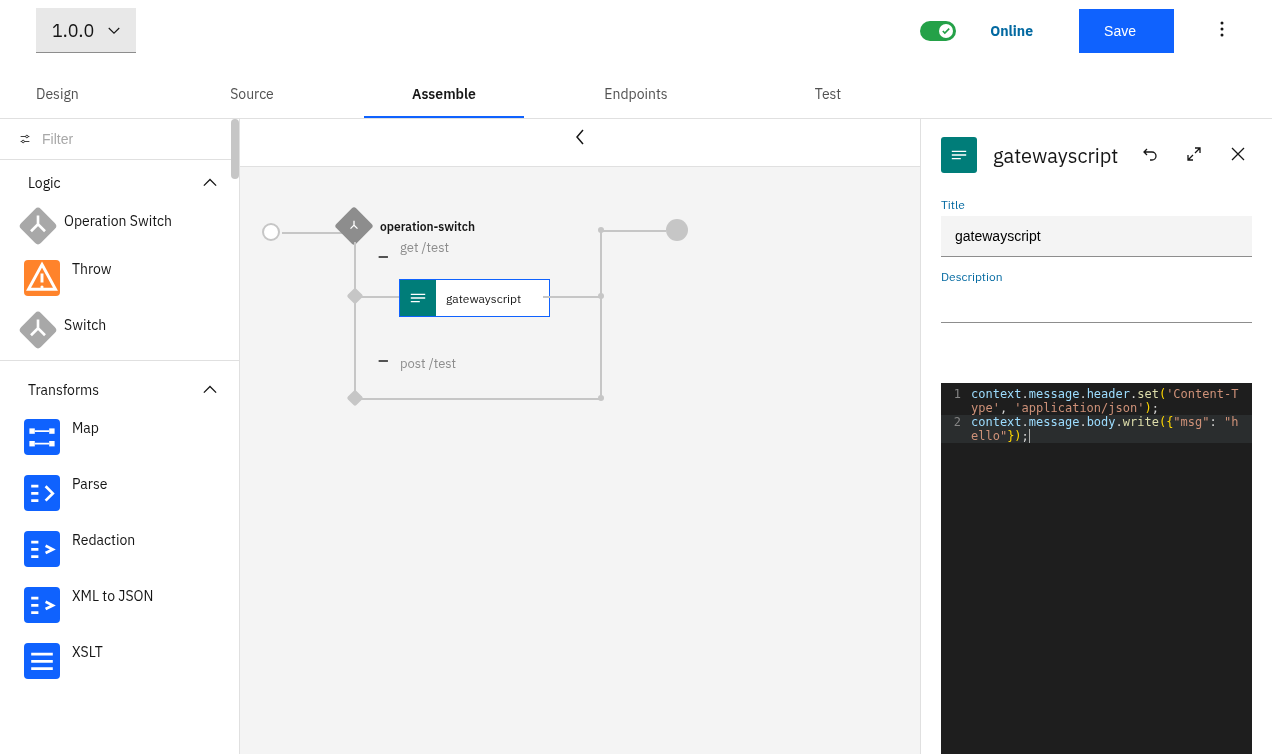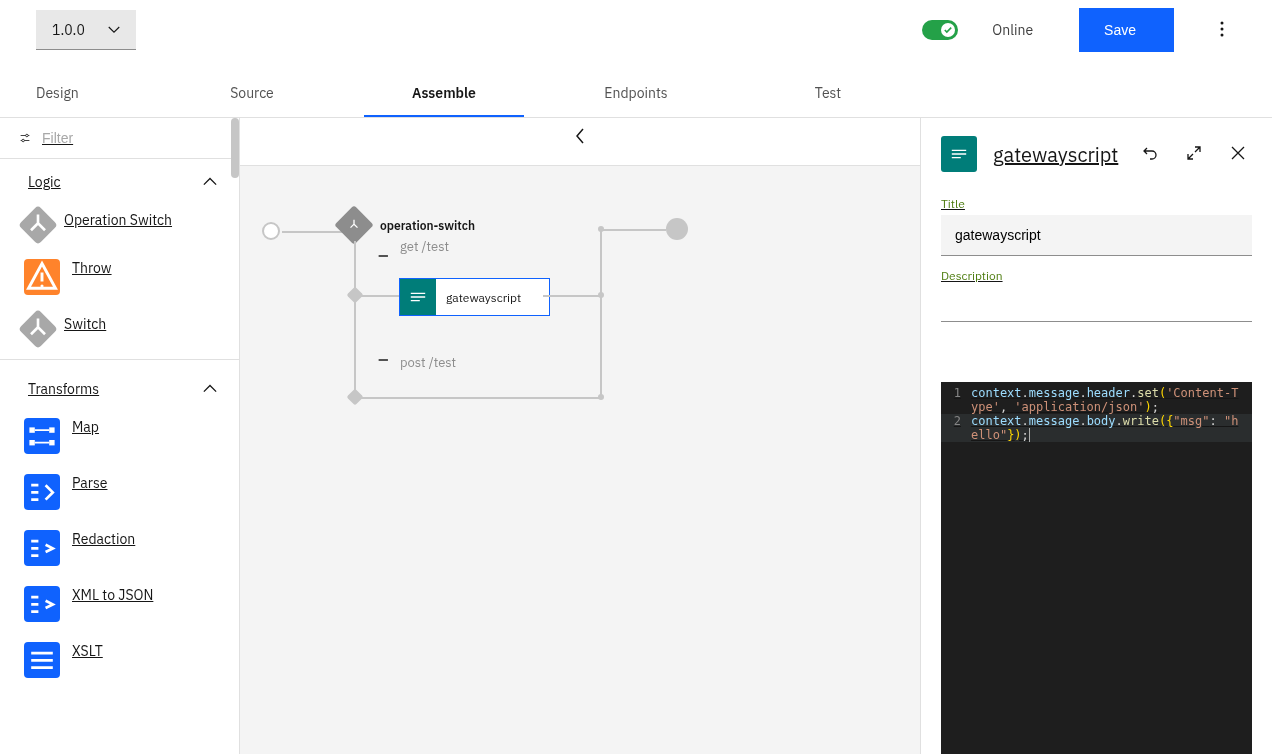--- a/index.html
+++ b/index.html
@@ -6,40 +6,40 @@
 body { font-family: "IBM Plex Sans", -apple-system, BlinkMacSystemFont, "Segoe UI", Arial, sans-serif; font-size: 14px; color: #161616; background: #fff; overflow: hidden; }
 .app { width: 1272px; height: 754px; display: flex; flex-direction: column; }
 
 
 .breadcrumb { padding: 14px 36px 4px; font-size: 14px; }
 .breadcrumb a { color: #0f62fe; text-decoration: none; }
 .breadcrumb .sep { color: #525252; padding: 0 4px; }
 
 .titlebar { display: flex; align-items: center; padding: 8px 36px 18px; gap: 22px; }
 .titlebar h1 { font-size: 28px; font-weight: 400; letter-spacing: .2px; }
-.version-select { display: flex; align-items: center; justify-content: space-between; border: none; background: #e8e8e8; padding: 11px 16px; width: 100px; cursor: pointer; font-size: 14px; position: relative; }
+.version-select { display: flex; align-items: center; justify-content: space-between; border: none; background: #e8e8e8; padding: 11px 16px; width: 100px; cursor: pointer; font-size: 18px; position: relative; }
 .version-select::after { content: ""; position: absolute; inset: 0; border-bottom: 1px solid #8d8d8d; }
 .chevron-down { width: 12px; height: 8px; }
 .spacer { flex: 1; }
 .toggle-pill { width: 36px; height: 20px; border-radius: 11px; background:#24a148; position: relative; cursor: pointer; }
 .toggle-pill .knob { width: 14px; height: 14px; background: #fff; border-radius: 50%; position: absolute; top: 3px; right: 3px; display:flex;align-items:center;justify-content:center;}
 .toggle-pill .knob svg{width:8px;height:8px;}
-.online-label { color:#404040; font-weight:400; margin-left:12px; margin-right:24px; }
+.online-label { color:#0369a1; font-weight:700; margin-left:12px; margin-right:24px; }
 .btn-primary { background:#0f62fe; color:#fff; border:none; padding:14px 38px 14px 25px; font-size:14px; cursor:pointer; min-width:72px; text-align:left;}
 .overflow-btn { background:none; border:none; padding:12px; cursor:pointer; margin-left:12px;}
 .overflow-btn svg{width:4px;height:16px;}
 
 
 .tabs { display:flex; border-bottom:1px solid #e0e0e0; height:48px;gap:32px; }
 .tab { padding:14px 0; width:160px; text-align:center; font-size:14px; color:#525252; cursor:pointer; border-bottom:2px solid transparent; }
 .tab:first-child{ padding-left:36px; width:140px; text-align:left;}
 .tab.active { color:#161616; font-weight:600; border-bottom-color:#0f62fe; }
 
 
-.main { flex:1; display:flex; overflow:hidden;text-decoration:underline; }
+.main { flex:1; display:flex; overflow:hidden; }
 
 
 .palette { width:240px; border-right:1px solid #e0e0e0; display:flex; flex-direction:column; overflow-y:auto; position:relative;}
 .palette::after{content:"";position:absolute;right:0;top:0;width:8px;height:60px;background:#c6c6c6;border-radius:4px;}
 .filter-row { display:flex; align-items:center; gap:12px; padding:12px 16px 12px 20px; border-bottom:1px solid #e0e0e0;}
 .filter-icon{width:16px;height:16px;}
 .filter-input { border:none; outline:none; font-size:14px; flex:1; color:#a8a8a8;}
 .filter-input::placeholder{color:#a8a8a8;}
 .group-header { display:flex; justify-content:space-between; align-items:center; padding:14px 22px 10px 28px; font-size:14px; color:#161616; cursor:pointer;}
 .group-header .chev { width:14px; height:10px;}
@@ -99,21 +99,21 @@
 
 
 .prop-panel{width:352px;border-left:1px solid #e0e0e0;display:flex;flex-direction:column;background:#fff;}
 .pp-header{display:flex;align-items:center;gap:16px;padding:18px 20px 16px 20px;}
 .pp-icon{width:36px;height:36px;background:#007d79;border-radius:3px;display:flex;align-items:center;justify-content:center;}
 .pp-icon svg{width:18px;height:14px;color:#fff;}
 .pp-title{font-size:20px;flex:1;}
 .pp-hbtn{background:none;border:none;padding:6px;cursor:pointer;}
 .pp-hbtn svg{width:16px;height:16px;}
 .pp-field{padding:8px 20px 4px;}
-.pp-field label{font-size:12px;color:#4d7c0f;display:block;margin-bottom:4px;}
+.pp-field label{font-size:12px;color:#0369a1;display:block;margin-bottom:4px;}
 .pp-field input{width:100%;border:none;border-bottom:1px solid #8d8d8d;background:#f4f4f4;padding:12px 14px;font-size:14px;outline:none;}
 .pp-field.desc input{background:#fff;padding:10px 14px 8px;}
 .code-editor{margin:56px 20px 0 20px;background:#1e1e1e;color:#d4d4d4;font-family:"Menlo","Consolas",monospace;font-size:12px;flex:1;min-height:270px;overflow:auto;padding:4px 0;}
 .code-line{display:flex;}
 .line-no{width:30px;text-align:right;padding-right:10px;color:#858585;user-select:none;flex-shrink:0;}
 .code-content{white-space:pre-wrap;word-break:break-all;flex:1;padding-right:8px;}
 .code-line.active{background:#2a2d2e;}
 .tok-obj{color:#9cdcfe;}
 .tok-method{color:#dcdcaa;}
 .tok-str{color:#ce9178;}

